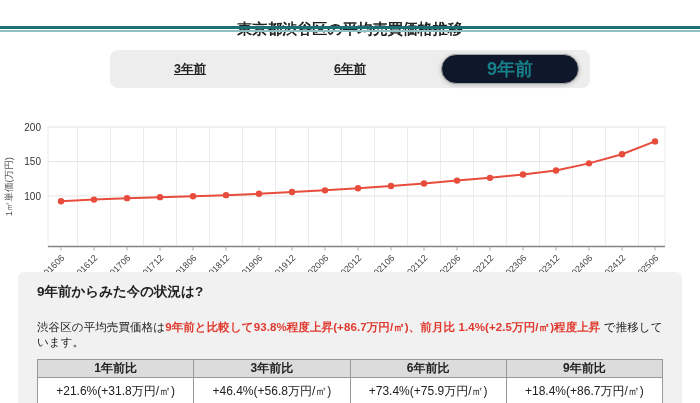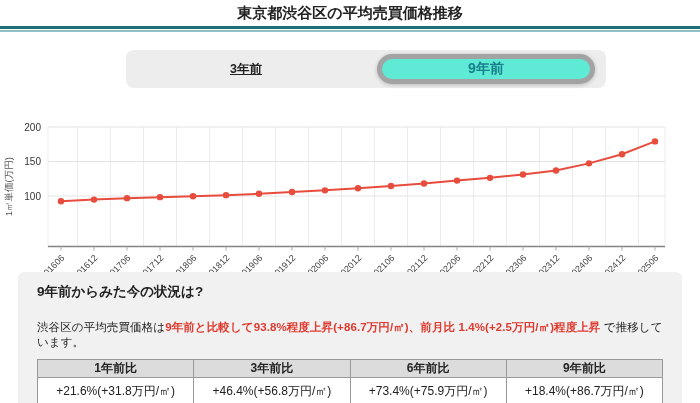--- a/index.html
+++ b/index.html
@@ -7,46 +7,46 @@
   body {
     font-family: "Liberation Sans", "DejaVu Sans", sans-serif;
     background: #ffffff;
     color: #222;
     position: relative;
   }
   .page { position: relative; width: 700px; height: 403px; }
 
   
   .page-title {
-    position: absolute; top: 0; left: 0; width: 100%;
+    position: absolute; top: 16px; left: 0; width: 100%;
     text-align: center; font-size: 15px; font-weight: bold;
     line-height: 26px; color: #222;
   }
   .rule { position: absolute; top: 26px; left: 0; width: 100%; }
   .rule-dark  { height: 2.5px; background: #1b7178; }
   .rule-light { height: 2px; background: #8fc0c4; margin-top: 1.5px; }
 
   
   .tabbar {
     position: absolute; top: 50px; left: 110px;
     width: 480px; height: 38px;
     background: #ededed; border-radius: 8px;
-    display: flex; align-items: center; margin-left: 16px;
+    display: flex; align-items: center;
   }
   .tab { flex: 1; display: flex; align-items: center; justify-content: center; height: 100%; cursor: pointer; }
   .tab-link {
     font-size: 12.5px; font-weight: bold; color: #222;
     text-decoration: underline;
   }
   .tab-pill {
     display: flex; align-items: center; justify-content: center;
     width: calc(100% - 22px); height: 30px; margin: 0 11px;
-    background: #5eead4; border: 5px solid #a3a3a3; border-radius: 16px;
+    background: #0f172a; border: 1px solid #a3a3a3; border-radius: 16px;
     box-shadow: 0 1px 4px rgba(0,0,0,0.22);
-    font-size: 14px; font-weight: bold; color: #17808a;
+    font-size: 18px; font-weight: bold; color: #17808a;
   }
 
   
   .legend {
     position: absolute; top: 101px; right: 45px;
     display: flex; align-items: center; gap: 5px;
     font-size: 10px; font-weight: bold; color: #333;
   }
   .legend-marker { position: relative; width: 15px; height: 2px; background: #e74c3c; display: inline-block; }
   .legend-dot {
@@ -80,20 +80,23 @@
 
   <h1 class="page-title">東京都渋谷区の平均売買価格推移</h1>
   <div class="rule">
     <div class="rule-dark"></div>
     <div class="rule-light"></div>
   </div>
 
   <div class="tabbar">
     <div class="tab">
       <span class="tab-link">3年前</span>
+    </div>
+    <div class="tab">
+      <span class="tab-link">6年前</span>
     </div>
     <div class="tab">
       <span class="tab-pill">9年前</span>
     </div>
   </div>
 
 
   <svg id="chart" width="700" height="156">
       <line x1="48" y1="11" x2="48" y2="130.5" stroke="#ececec" stroke-width="1"></line>
       <line x1="665" y1="11" x2="665" y2="130.5" stroke="#ececec" stroke-width="1"></line>

